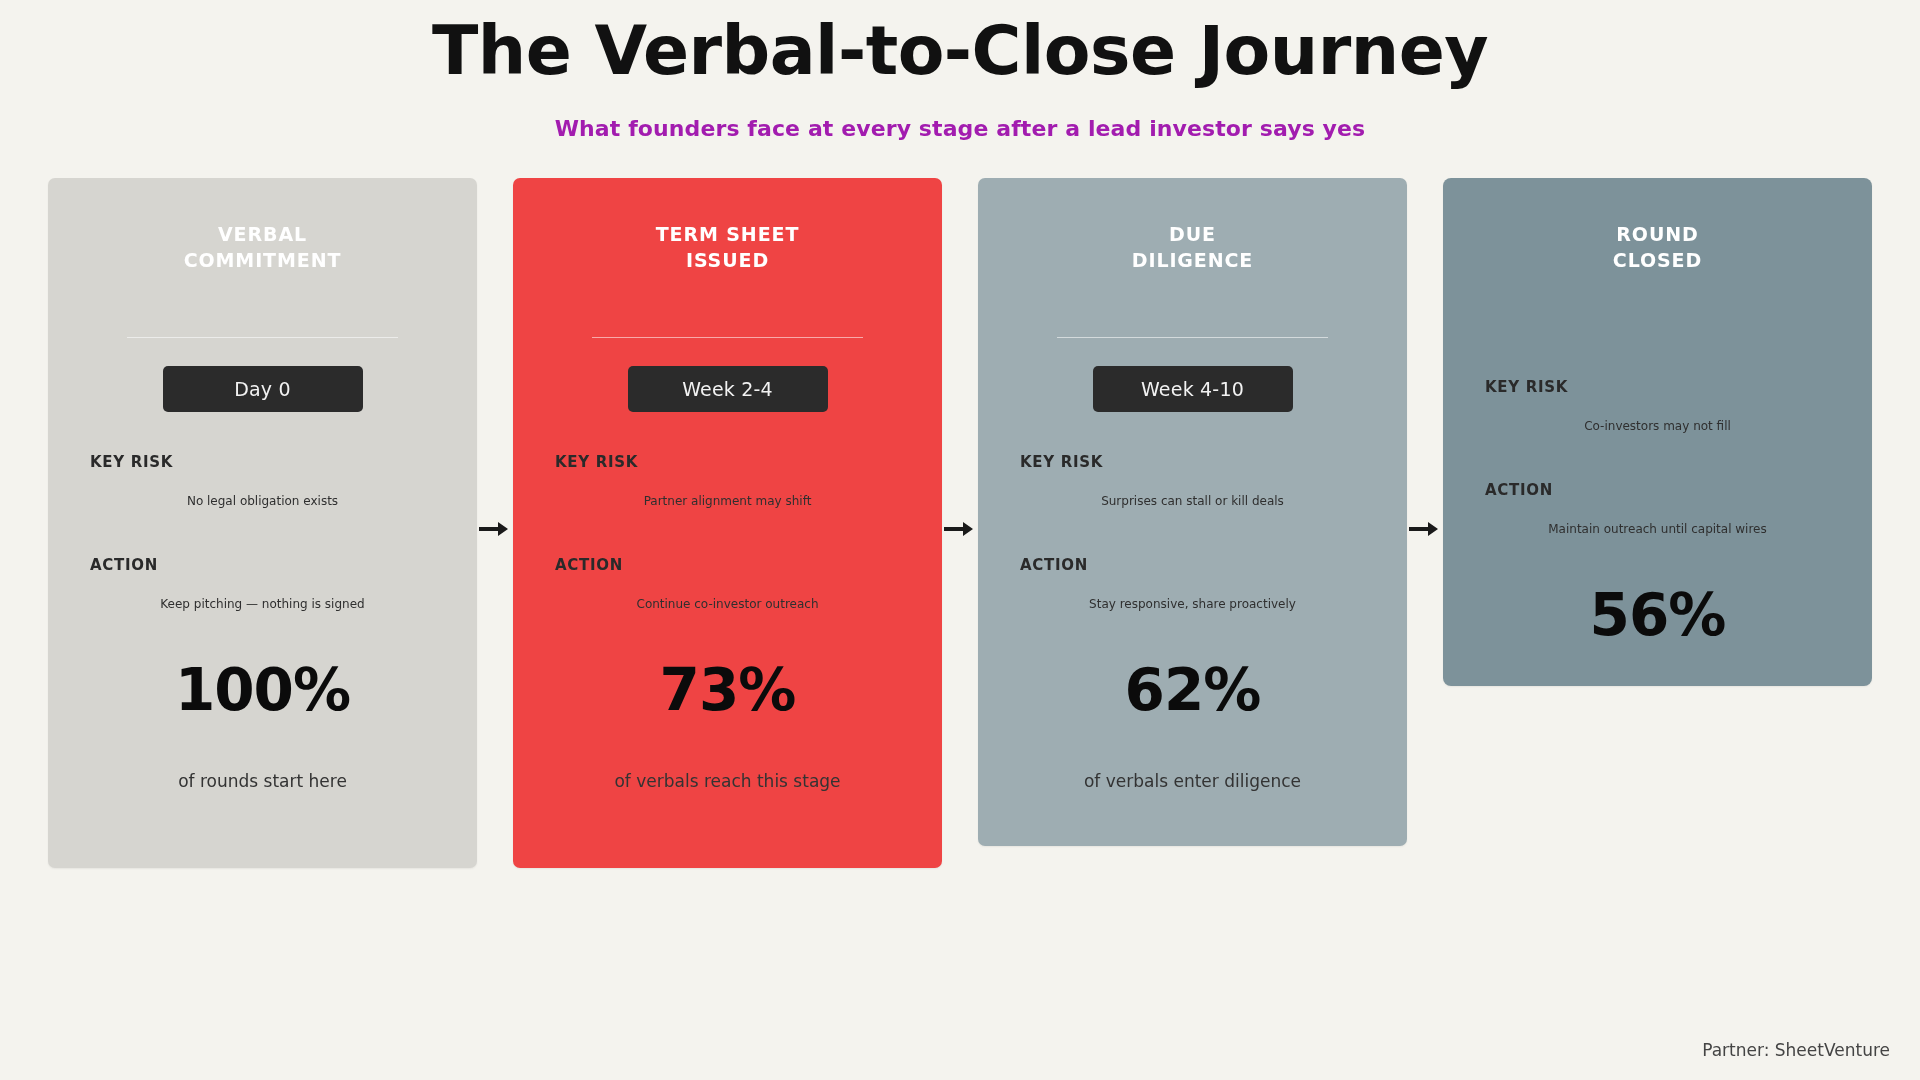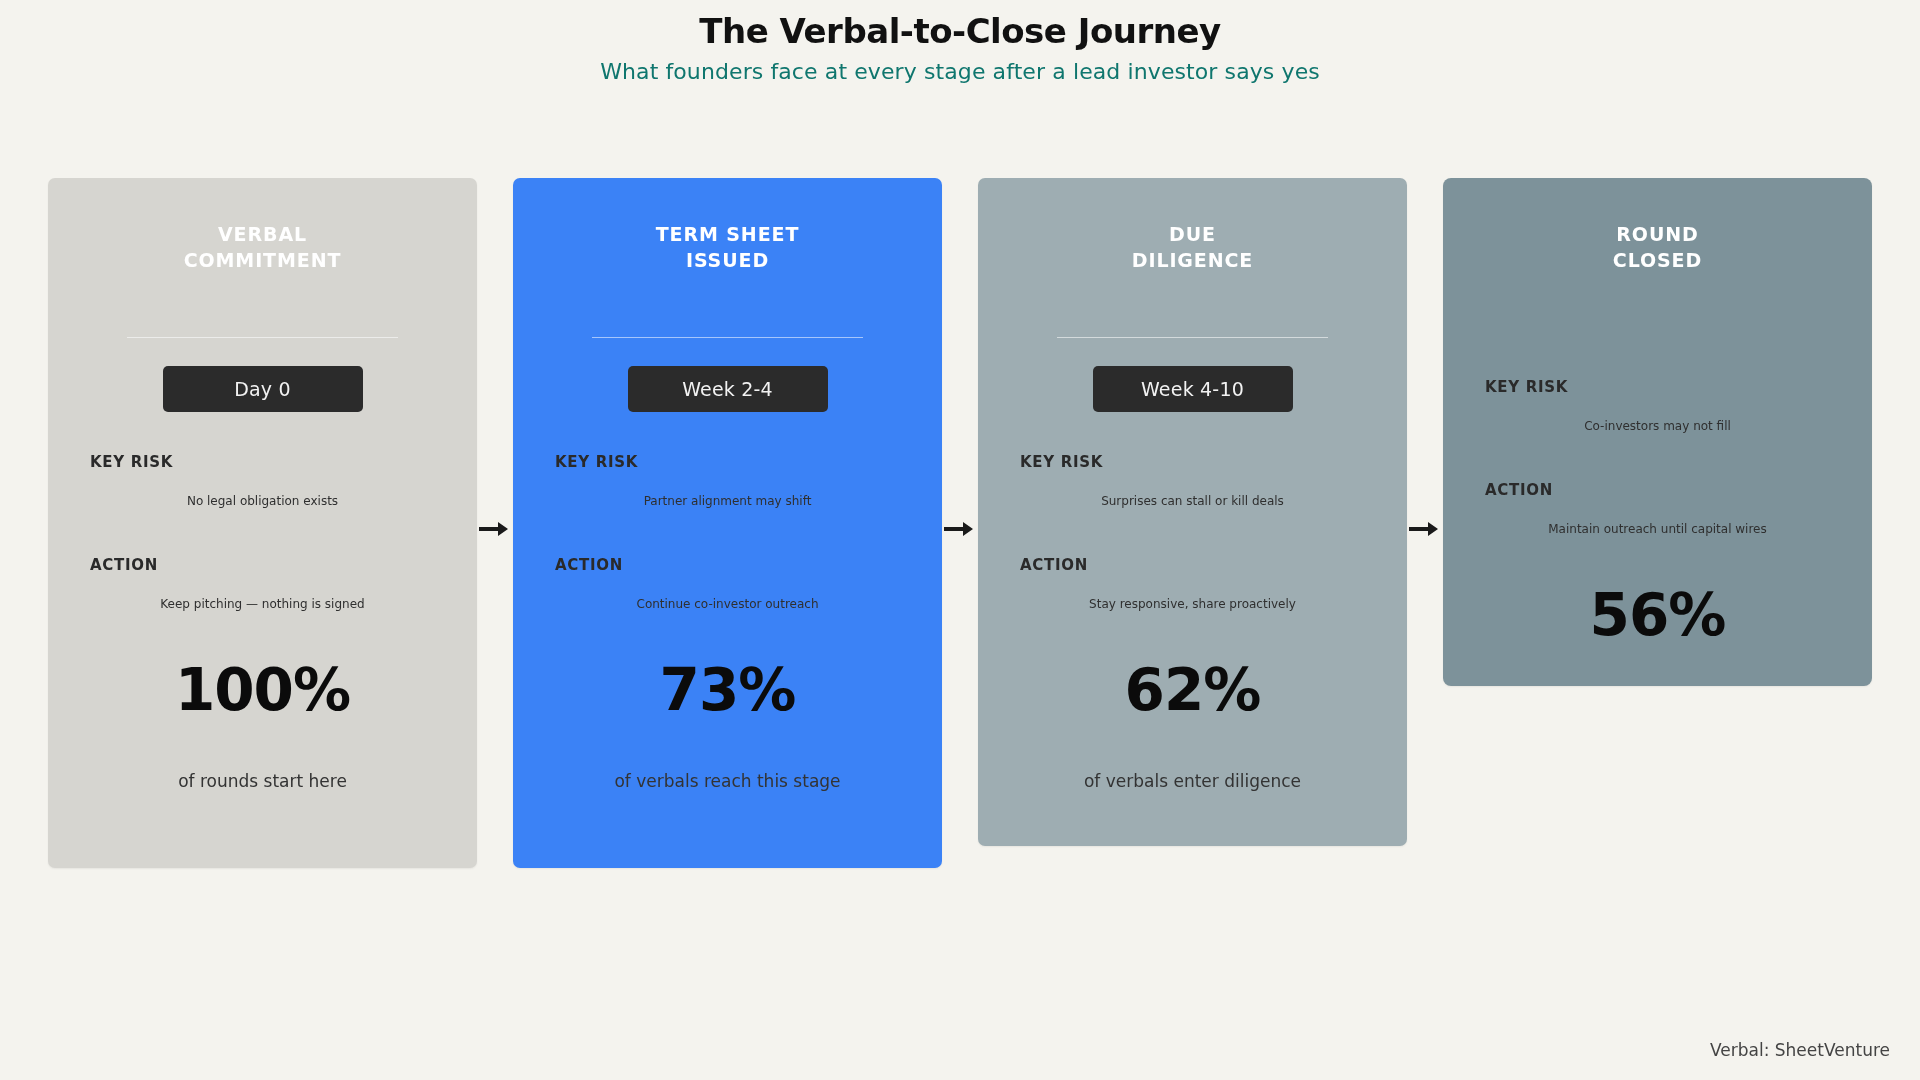--- a/index.html
+++ b/index.html
@@ -12,31 +12,31 @@
   .page {
     position:relative;
     width:1920px; height:1080px;
     background:#f4f3ee;
   }
 
   
   .header { padding-top:12px; text-align:center; }
   .title {
     font-family:"DejaVu Sans", sans-serif;
-    font-size:34px;
+    font-size:68px;
     font-weight:bold;
     letter-spacing:-0.5px;
     color:#111111;
     line-height:1.15;
   }
   .subtitle {
-    margin-top:8px;
+    margin-top:26px;
     font-size:22px;
-    font-weight:normal;
-    color:#0f766e;
+    font-weight:bold;
+    color:#a21caf;
     letter-spacing:0.1px;
   }
 
   
   .stages {
     position:absolute;
     left:30px;
     top:178px;
     width:1860px;
     height:690px;
@@ -183,21 +183,21 @@
         <div class="value">Keep pitching — nothing is signed</div>
         <div class="pct">100%</div>
         <div class="pct-caption">of rounds start here</div>
       </div>
       <svg class="arrow" viewBox="0 0 30 22">
         <path d="M0 9 H19 V4 L29 11 L19 18 V13 H0 Z" fill="#1a1a1a"></path>
       </svg>
     </div>
 
     <div class="stage-wrap">
-      <div class="card" style="background: #3b82f6;">
+      <div class="card" style="background: #ef4444;">
         <div class="card-title">TERM SHEET
 ISSUED</div>
         <div class="divider"></div>
         <div class="time-badge">Week 2-4</div>
         <div class="label">KEY RISK</div>
         <div class="value">Partner alignment may shift</div>
         <div class="label action-label">ACTION</div>
         <div class="value">Continue co-investor outreach</div>
         <div class="pct">73%</div>
         <div class="pct-caption">of verbals reach this stage</div>
@@ -236,15 +236,15 @@
         <div class="value">Maintain outreach until capital wires</div>
         <div class="pct">56%</div>
         <div class="pct-caption">of verbals close on schedule</div>
       </div>
 
     </div>
 
   </div>
 
 
-  <div class="source">Verbal: SheetVenture</div>
+  <div class="source">Partner: SheetVenture</div>
 
 </div>
 
 </body></html>

